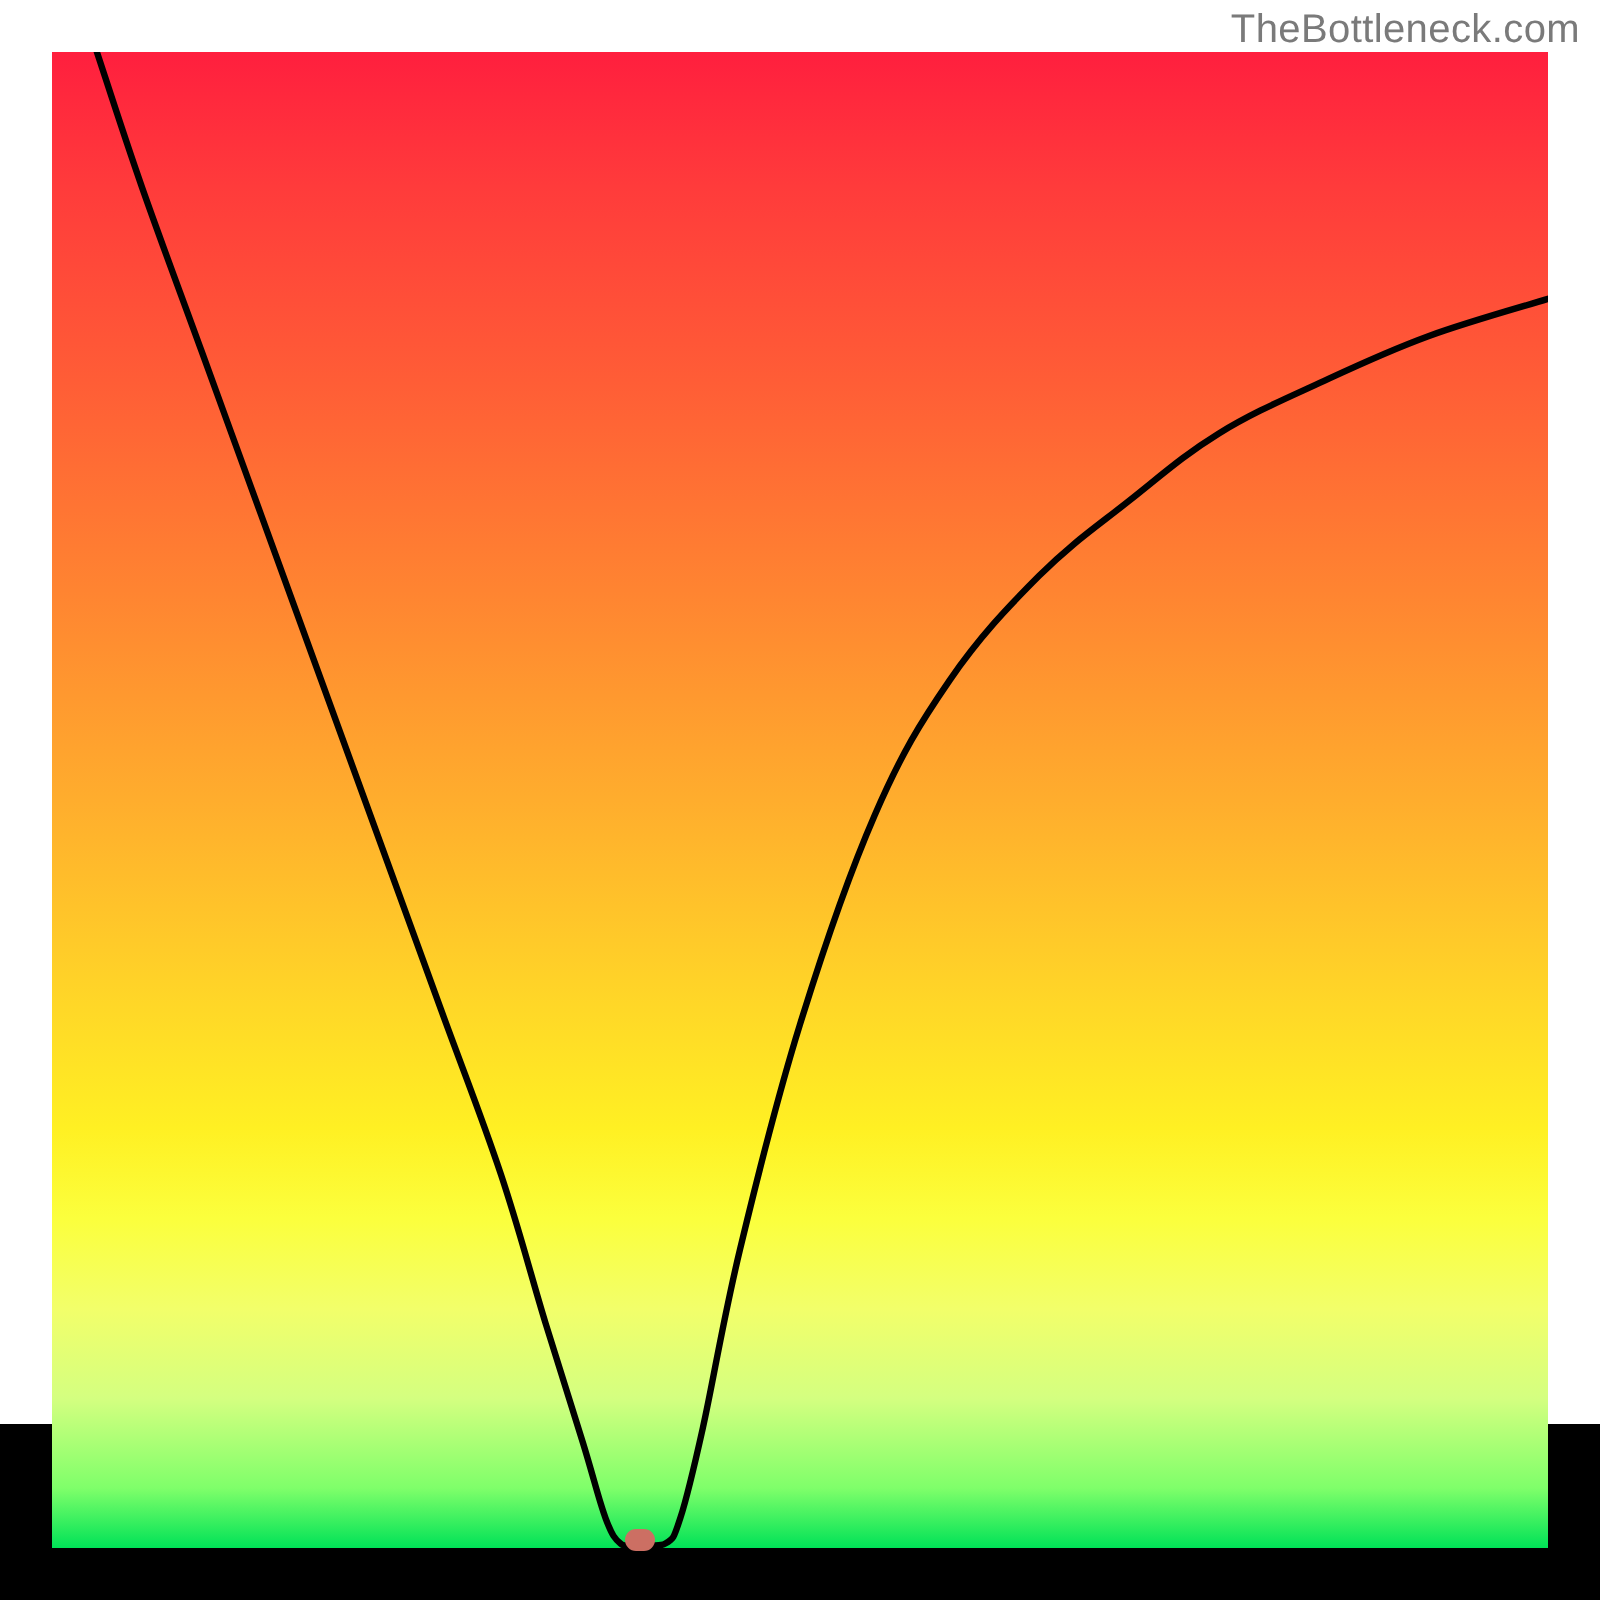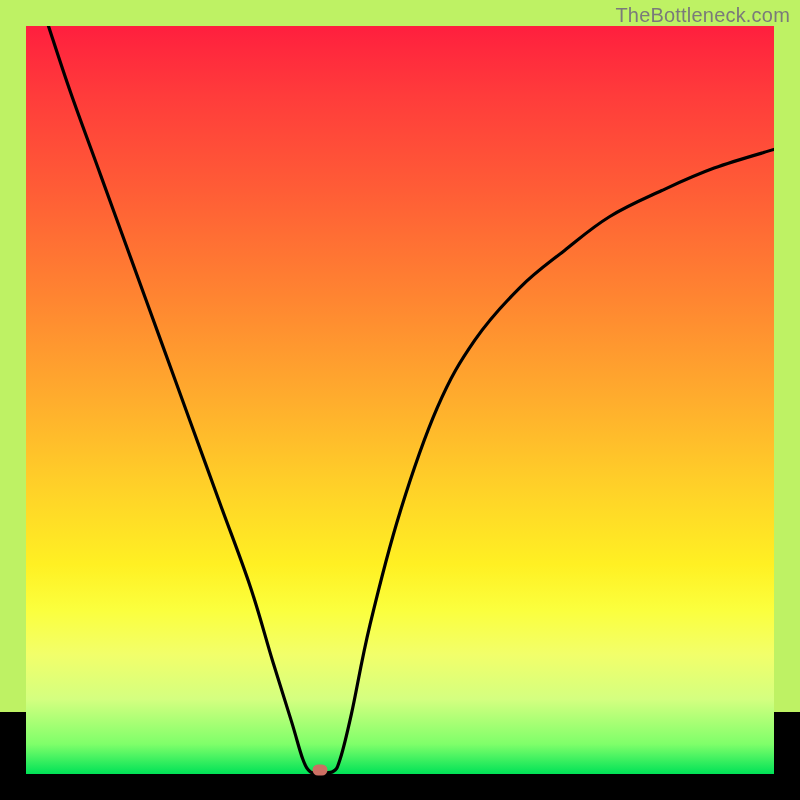--- a/index.html
+++ b/index.html
@@ -10,21 +10,21 @@
     background: #000;
     overflow: hidden;
     font-family: Arial, Helvetica, sans-serif;
   }
   .frame {
     position: absolute;
     top: 0;
     left: 0;
     width: 800px;
     height: 712px;
-    background: #bef264;
+    background: #ffffff;
   }
   .plot-area {
     position: absolute;
     top: 26px;
     left: 26px;
     width: 748px;
     height: 748px;
     background: linear-gradient(
       to bottom,
       #ff1f3e 0%,

